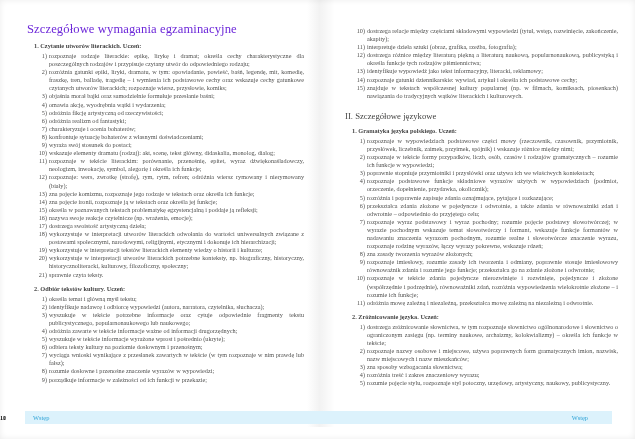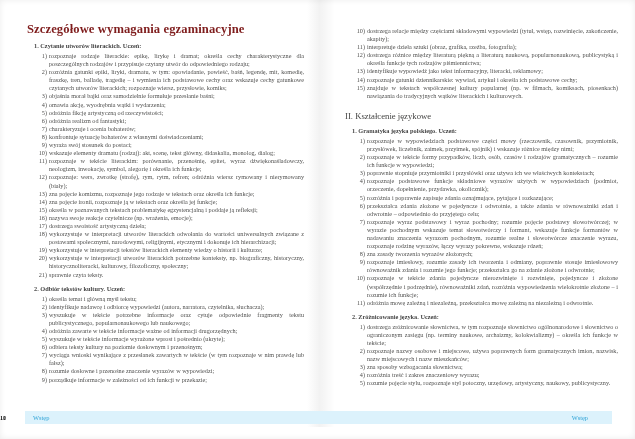--- a/index.html
+++ b/index.html
@@ -3,21 +3,21 @@
 <meta charset="utf-8">
 <style>
   html,body{margin:0;padding:0;}
   body{width:635px;height:439px;background:#ffffff;font-family:"Liberation Serif", serif;}
   .spread{position:relative;width:635px;height:439px;background:#ffffff;overflow:hidden;box-shadow:inset 0 0 6px rgba(0,0,0,0.08);}
   .spine{position:absolute;left:307px;top:0;width:28px;height:427px;pointer-events:none;
          background:linear-gradient(90deg, rgba(0,0,0,0) 0%, rgba(0,0,0,0.05) 45%, rgba(0,0,0,0.035) 62%, rgba(0,0,0,0) 100%);}
   .page-content{position:absolute;top:22px;font-size:6.2px;line-height:8.1px;color:#50504f;}
   .page-left-content{left:27px;width:277px;}
   .page-right-content{left:345px;top:27px;width:273px;}
-  h1.doc-title{font-size:12.6px;line-height:14px;margin:0 0 1px 0;color:#7f1d1d;font-weight:bold;letter-spacing:0.1px;}
+  h1.doc-title{font-size:12.6px;line-height:14px;margin:0 0 1px 0;color:#6d28d9;font-weight:normal;letter-spacing:0.1px;}
   h2.section{font-size:8.7px;line-height:10px;margin:0 0 6px 0;color:#434342;font-weight:normal;}
   h2.section-2{margin-top:11px;}
   h3.block-heading{font-size:6.3px;line-height:8px;margin:6px 0 2px 7px;color:#454545;font-weight:bold;}
   .list{margin-left:8px;}
   .item{position:relative;padding-left:14px;text-align:justify;}
   .item .num{position:absolute;left:0;top:0;width:12px;text-align:right;display:inline-block;}
   .footer-strip{position:absolute;left:25px;top:411px;width:587px;height:13px;background:#dcf2fc;}
   .footer-label{position:absolute;top:414px;font-size:6.4px;line-height:7px;color:#2fa3d6;font-family:"Liberation Serif",serif;}
   .footer-label.fl-left{left:33px;}
   .footer-label.fl-right{right:47px;text-align:right;}
@@ -82,21 +82,21 @@
   <div class="page-content page-right-content">
     <div class="list">
         <div class="item"><span class="num">10)</span>dostrzega relacje między częściami składowymi wypowiedzi (tytuł, wstęp, rozwinięcie, zakończenie, akapity);</div>
         <div class="item"><span class="num">11)</span>interpretuje dzieła sztuki (obraz, grafika, rzeźba, fotografia);</div>
         <div class="item"><span class="num">12)</span>dostrzega różnice między literaturą piękną a literaturą naukową, popularnonaukową, publicystyką i określa funkcje tych rodzajów piśmiennictwa;</div>
         <div class="item"><span class="num">13)</span>identyfikuje wypowiedź jako tekst informacyjny, literacki, reklamowy;</div>
         <div class="item"><span class="num">14)</span>rozpoznaje gatunki dziennikarskie: wywiad, artykuł i określa ich podstawowe cechy;</div>
         <div class="item"><span class="num">15)</span>znajduje w tekstach współczesnej kultury popularnej (np. w filmach, komiksach, piosenkach) nawiązania do tradycyjnych wątków literackich i kulturowych.</div>
       </div>
 
-    <h2 class="section section-2">II. Kształcenie językowe</h2>
+    <h2 class="section section-2">II. Szczegółowe językowe</h2>
 
     <div class="block">
       <h3 class="block-heading">1. Gramatyka języka polskiego. Uczeń:</h3>
       <div class="list">
           <div class="item"><span class="num">1)</span>rozpoznaje w wypowiedziach podstawowe części mowy (rzeczownik, czasownik, przymiotnik, przysłówek, liczebnik, zaimek, przyimek, spójnik) i wskazuje różnice między nimi;</div>
           <div class="item"><span class="num">2)</span>rozpoznaje w tekście formy przypadków, liczb, osób, czasów i rodzajów gramatycznych – rozumie ich funkcje w wypowiedzi;</div>
           <div class="item"><span class="num">3)</span>poprawnie stopniuje przymiotniki i przysłówki oraz używa ich we właściwych kontekstach;</div>
           <div class="item"><span class="num">4)</span>rozpoznaje podstawowe funkcje składniowe wyrazów użytych w wypowiedziach (podmiot, orzeczenie, dopełnienie, przydawka, okolicznik);</div>
           <div class="item"><span class="num">5)</span>rozróżnia i poprawnie zapisuje zdania oznajmujące, pytające i rozkazujące;</div>
           <div class="item"><span class="num">6)</span>przekształca zdania złożone w pojedyncze i odwrotnie, a także zdania w równoważniki zdań i odwrotnie – odpowiednio do przyjętego celu;</div>

